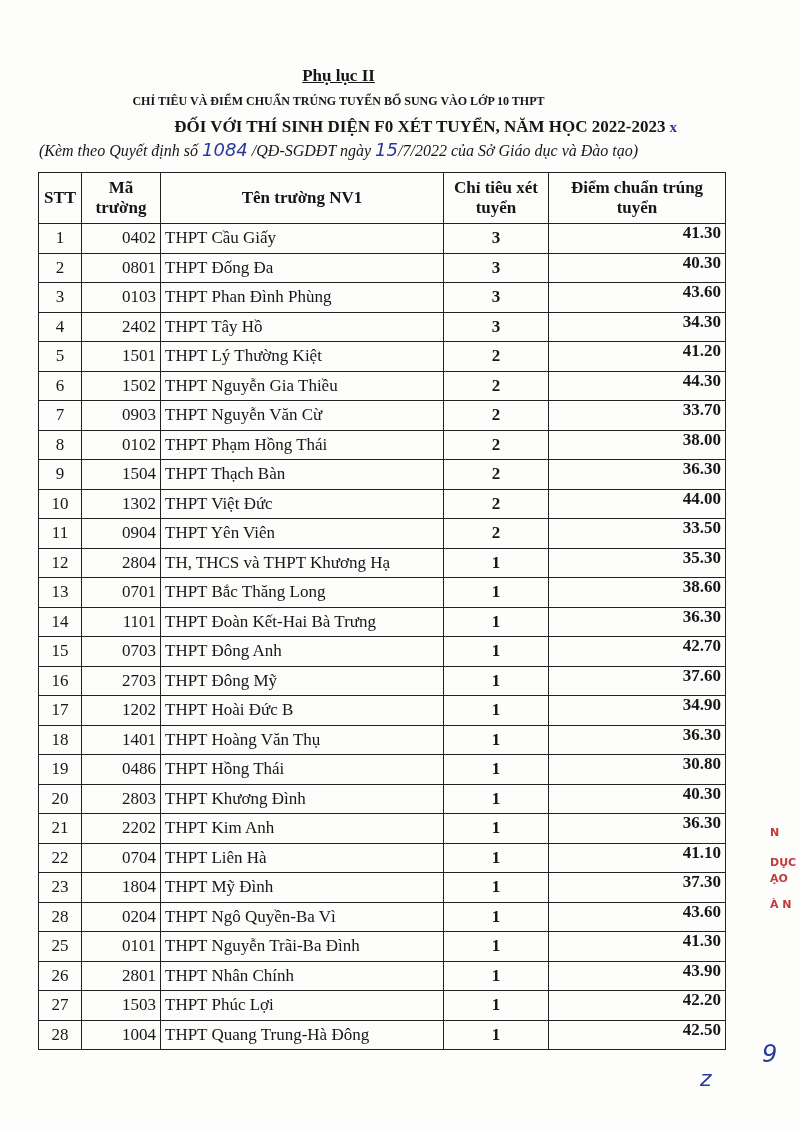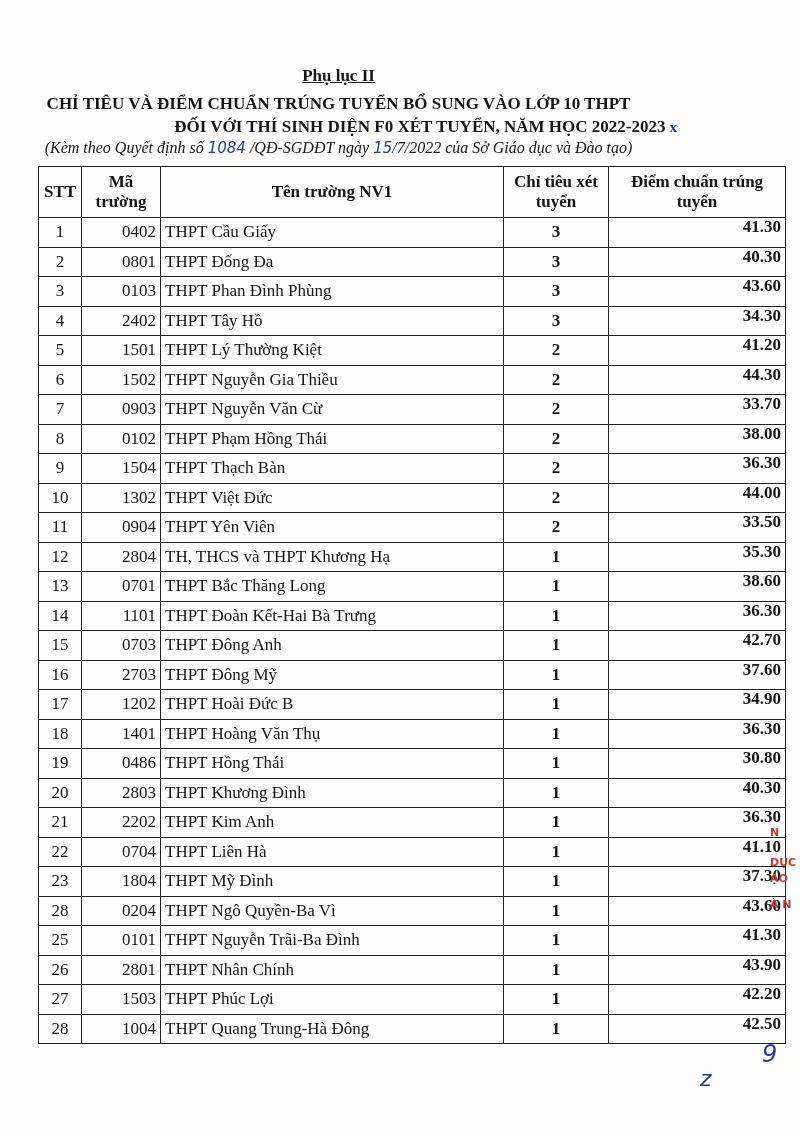--- a/index.html
+++ b/index.html
@@ -7,29 +7,29 @@
     width: 800px; height: 1131px; overflow: hidden;
     background: #fdfdfc;
     font-family: "Liberation Serif", "DejaVu Serif", serif;
     color: #161616;
     position: relative;
   }
   .heading { position: absolute; left: 0; width: 677px; text-align: center; }
   .appendix {
     top: 66px; font-weight: bold; font-size: 17px; text-decoration: underline;
   }
-  .title1 { top: 94px; font-weight: bold; font-size: 17px; letter-spacing: 0px; }
+  .title1 { top: 94px; font-weight: bold; font-size: 12px; letter-spacing: 0px; }
   .title2 { top: 117px; font-weight: bold; font-size: 17px; text-align: right; }
   .subtitle { top: 139px; font-style: italic; font-size: 16px; }
-  .hand { color: #2a3a9a; font-family: "DejaVu Sans", sans-serif; font-style: italic; font-size: 15px; }
+  .hand { color: #2a3a9a; font-family: "DejaVu Sans", sans-serif; font-style: italic; font-size: 18px; }
   .checkmark { color: #2a3a9a; font-size: 15px; margin-left: 4px; }
 
   table.main {
-    position: absolute; left: 38px; top: 166px;
-    width: 748px;
+    position: absolute; left: 38px; top: 172px;
+    width: 688px;
     border-collapse: collapse;
     font-size: 17px;
   }
   table.main th, table.main td {
     border: 1.5px solid #222;
     padding: 0 4px;
     height: 28.5px;
     line-height: 18px;
   }
   table.main th {

